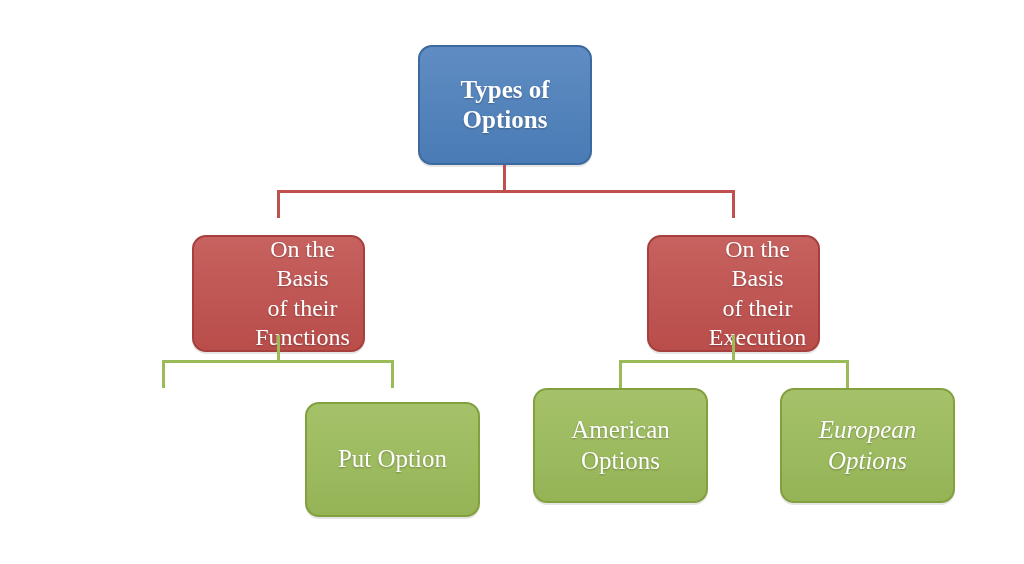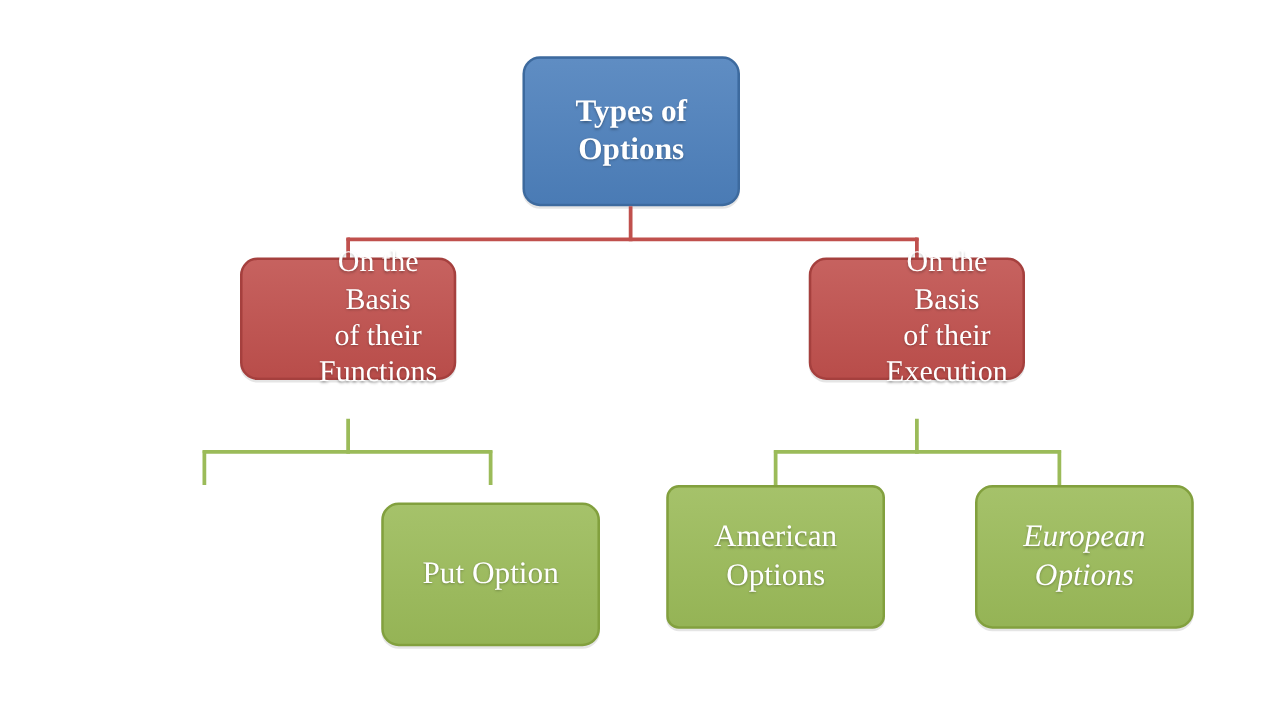--- a/index.html
+++ b/index.html
@@ -31,37 +31,37 @@
     background-image: linear-gradient(to bottom, rgba(255,255,255,0.10), rgba(0,0,0,0.04));
   }
   .node-root {
     left: 418px; top: 45px; width: 174px; height: 120px;
     background-color: var(--root-fill, #4d80bc);
     border: 2px solid var(--root-border, #3d6a9e);
     font-size: 25px;
     font-weight: bold;
   }
   .node-branch {
-    top: 206px; width: 173px; height: 98px;
+    top: 235px; width: 173px; height: 117px;
     background-color: var(--branch-fill, #c0504d);
     border: 2px solid var(--branch-border, #a5403e);
     font-size: 24px;
     padding-left: 48px;
   }
   .node-branch-functions { left: 192px; }
   .node-branch-execution { left: 647px; }
   .node-leaf {
     top: 388px; width: 175px; height: 115px;
     background-color: var(--leaf-fill, #9bbb59);
     border: 2px solid var(--leaf-border, #82a03e);
     font-size: 25px;
   }
   .node-leaf-call     { left: 75px; }
   .node-leaf-put      { left: 305px; margin-top: 14px; }
-  .node-leaf-american { left: 533px; border-radius: 10px; }
+  .node-leaf-american { left: 533px; }
   .node-leaf-european { left: 780px; font-style: italic; }
   .line {
     position: absolute;
   }
   .line-red   { background-color: var(--red-line, #c0504d); }
   .line-green { background-color: var(--green-line, #9bbb59); }
   .v-line { width: 3px; }
   .h-line { height: 3px; border-radius: 2px; }
   
   .red-stem       { left: 503px; top: 165px; height: 28px; }

